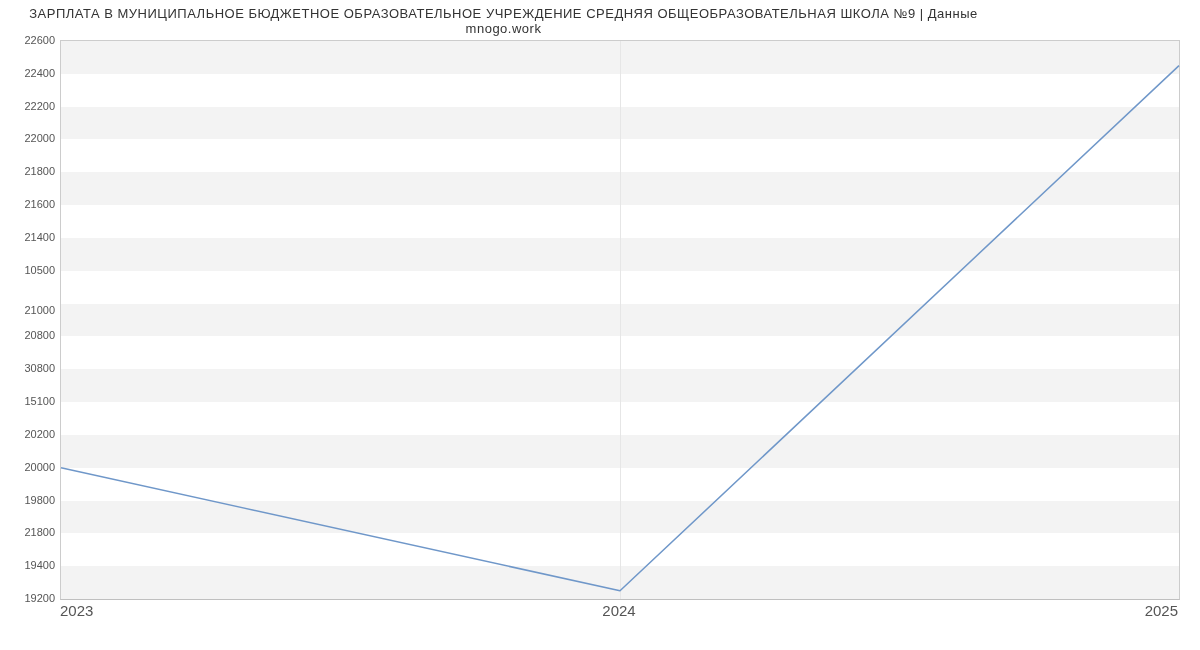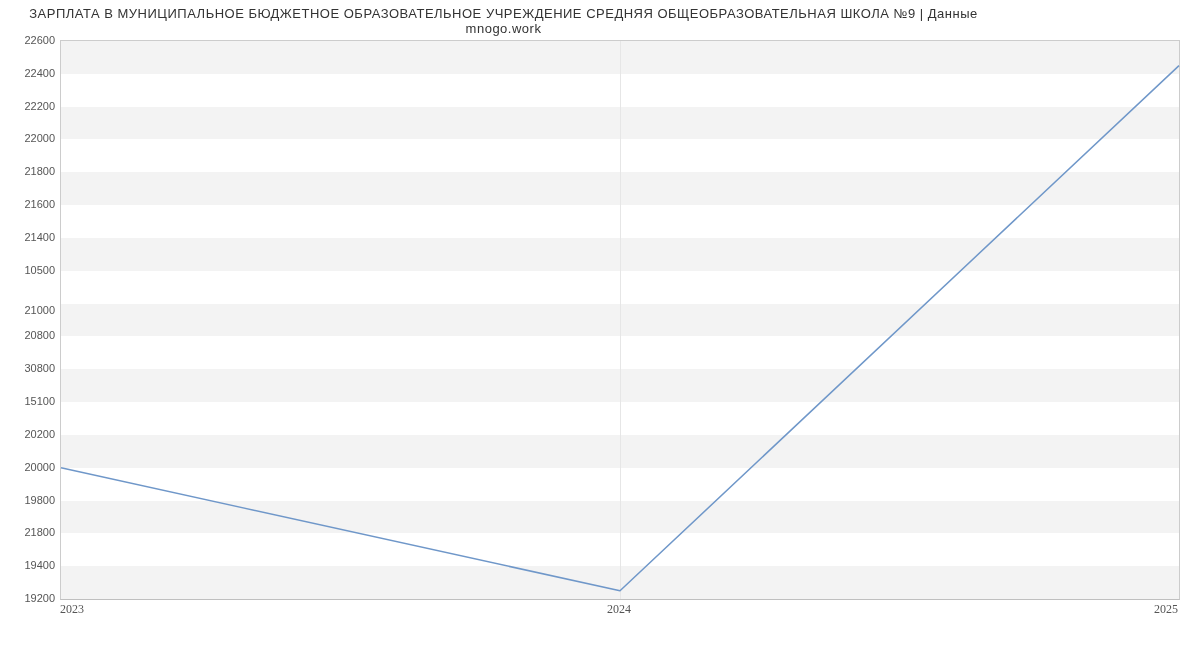--- a/index.html
+++ b/index.html
@@ -65,23 +65,22 @@
     transform: translateY(-50%);
     text-align: right;
     width: 74px;
   }
   .x-ticks {
     position: absolute;
     left: 60px;
     top: 602px;
     width: 1120px;
     height: 20px;
-    font-size: 12px;
+    font-size: 15px;
     color: #555555;
-    font-family: Liberation Serif, serif;
   }
   .x-tick {
     position: absolute;
     transform: translateX(-50%);
   }
   svg.line {
     position: absolute;
     left: 0;
     top: 0;
     width: 100%;

